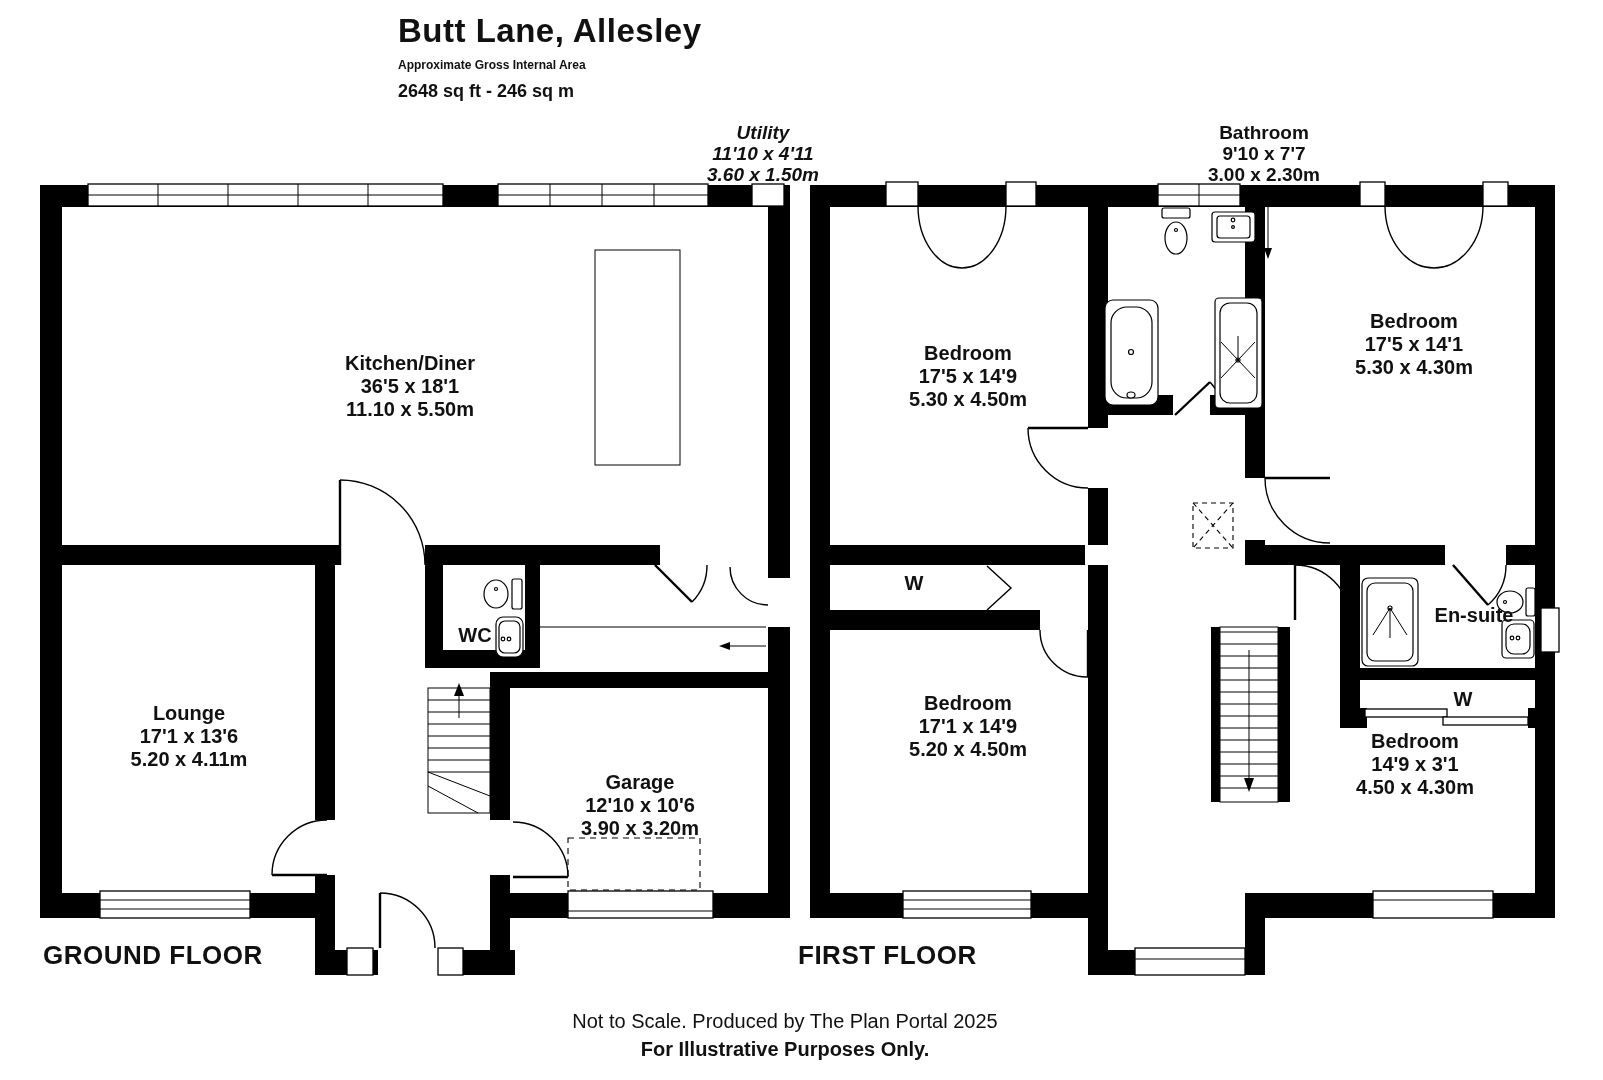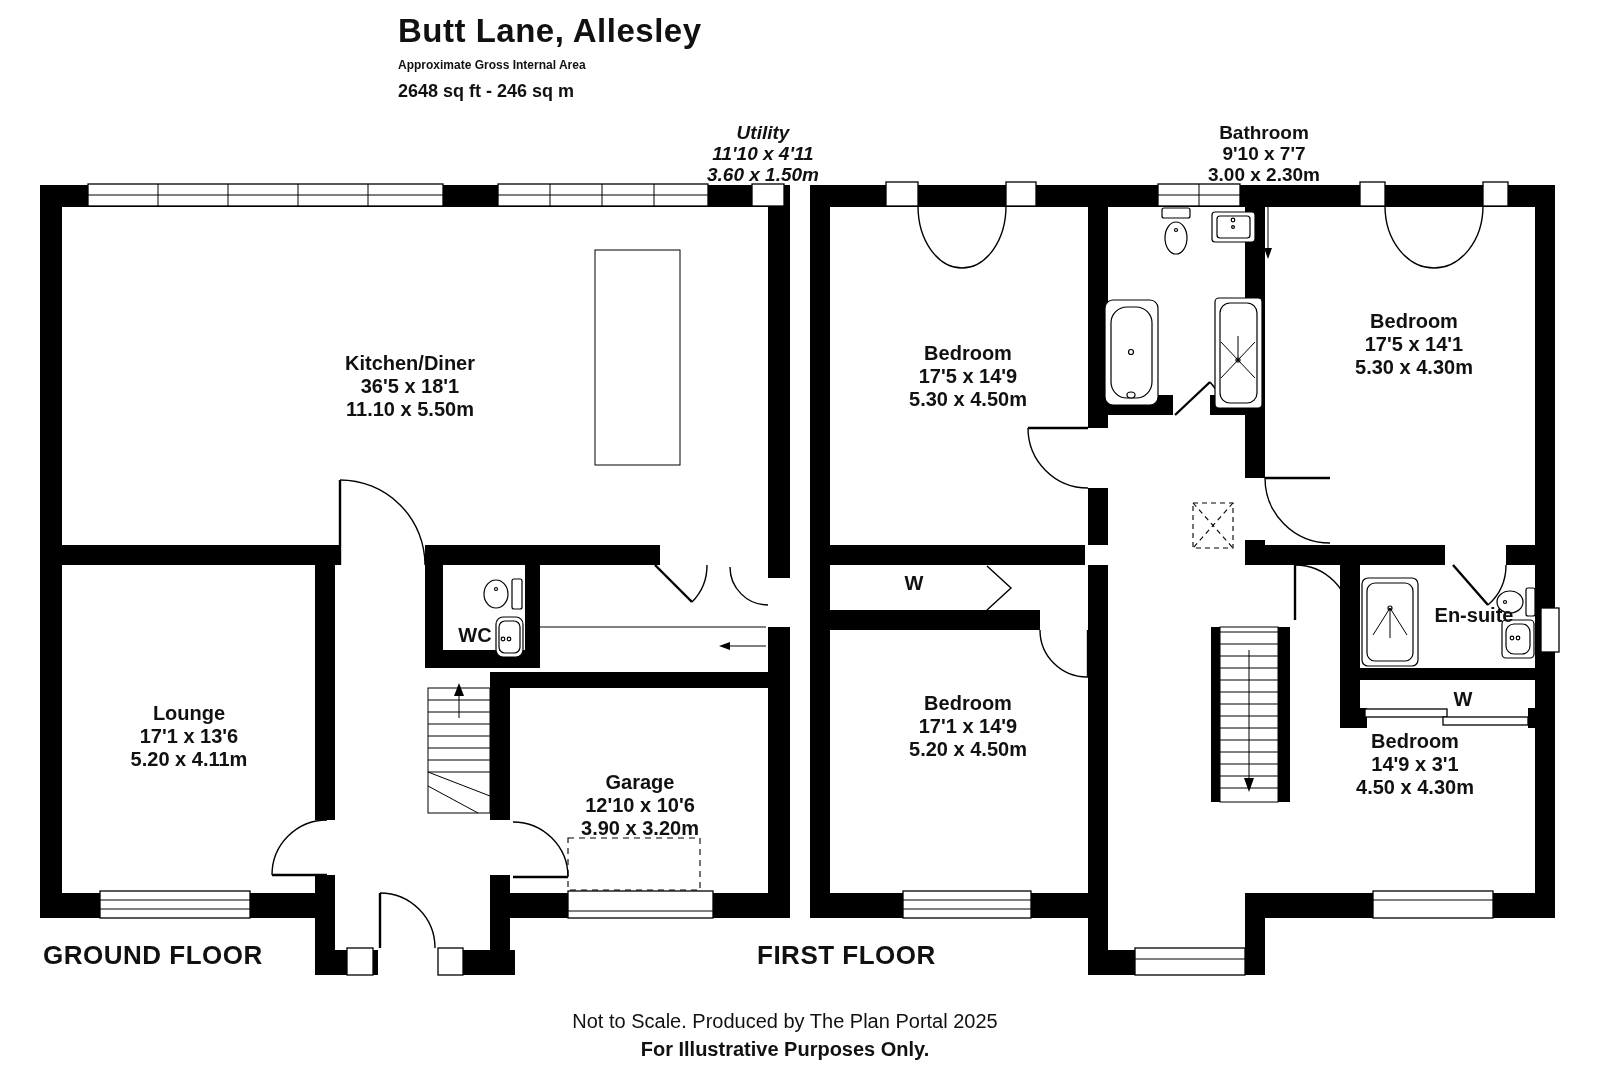--- a/index.html
+++ b/index.html
@@ -341,16 +341,16 @@
 <div class="room-label" style="left:1315px;top:730px;">
   <div>Bedroom</div>
   <div>14'9 x 3'1</div>
   <div>4.50 x 4.30m</div>
 </div>
 <div class="small-label" style="left:1434px;top:604px;width:80px;">En-suite</div>
 <div class="small-label" style="left:894px;top:572px;width:40px;">W</div>
 <div class="small-label" style="left:1443px;top:688px;width:40px;">W</div>
 
 <div class="floor-caption" style="left:43px;top:940px;">GROUND FLOOR</div>
-<div class="floor-caption" style="left:757px;top:940px;">FIRST FLOOR</div>
+<div class="floor-caption" style="left:798px;top:940px;">FIRST FLOOR</div>
 
 <div class="ftr l1">Not to Scale. Produced by The Plan Portal 2025</div>
 <div class="ftr l2">For Illustrative Purposes Only.</div>
 
 </body></html>

